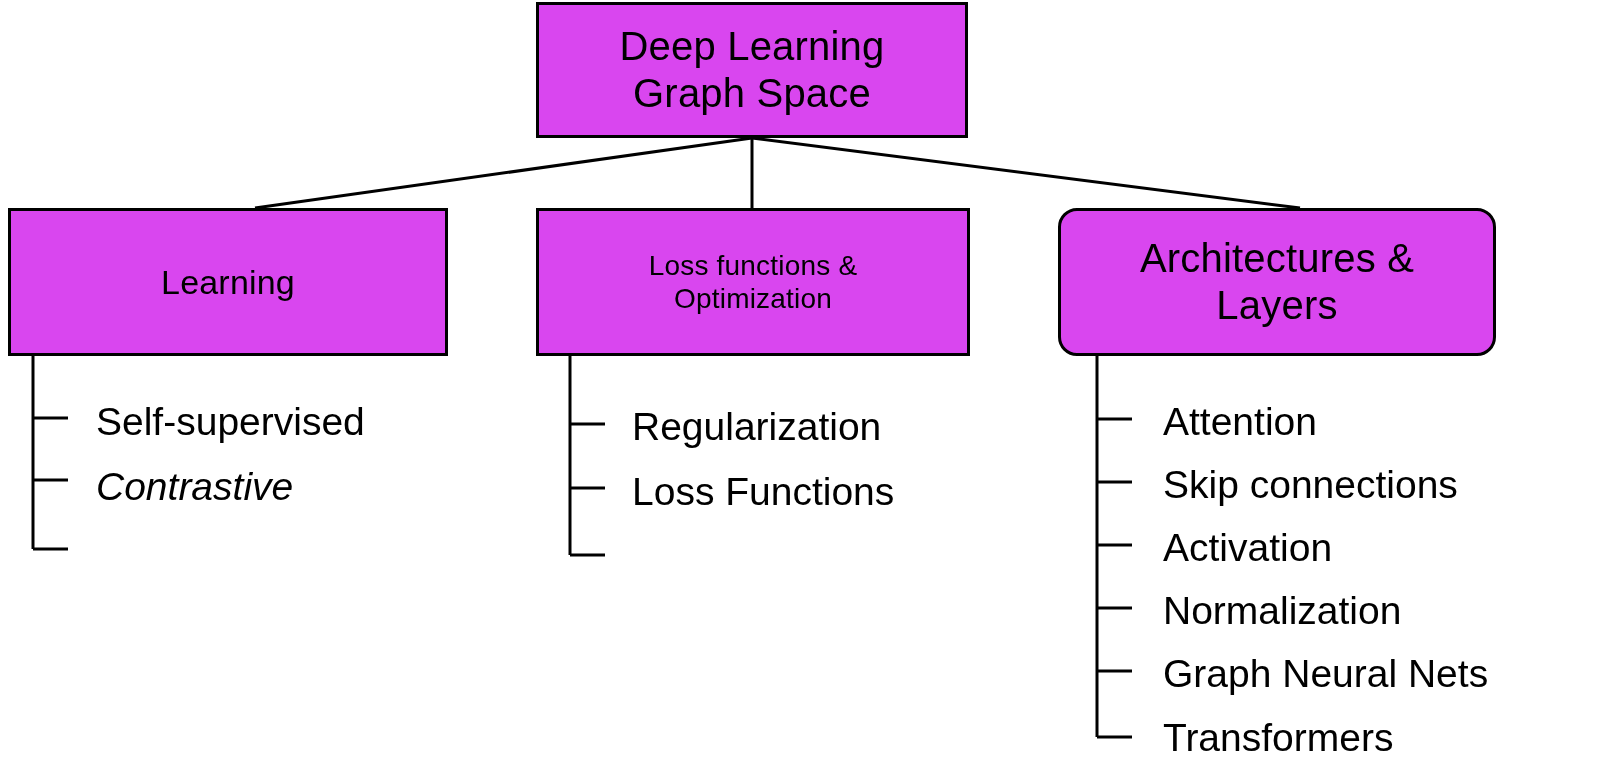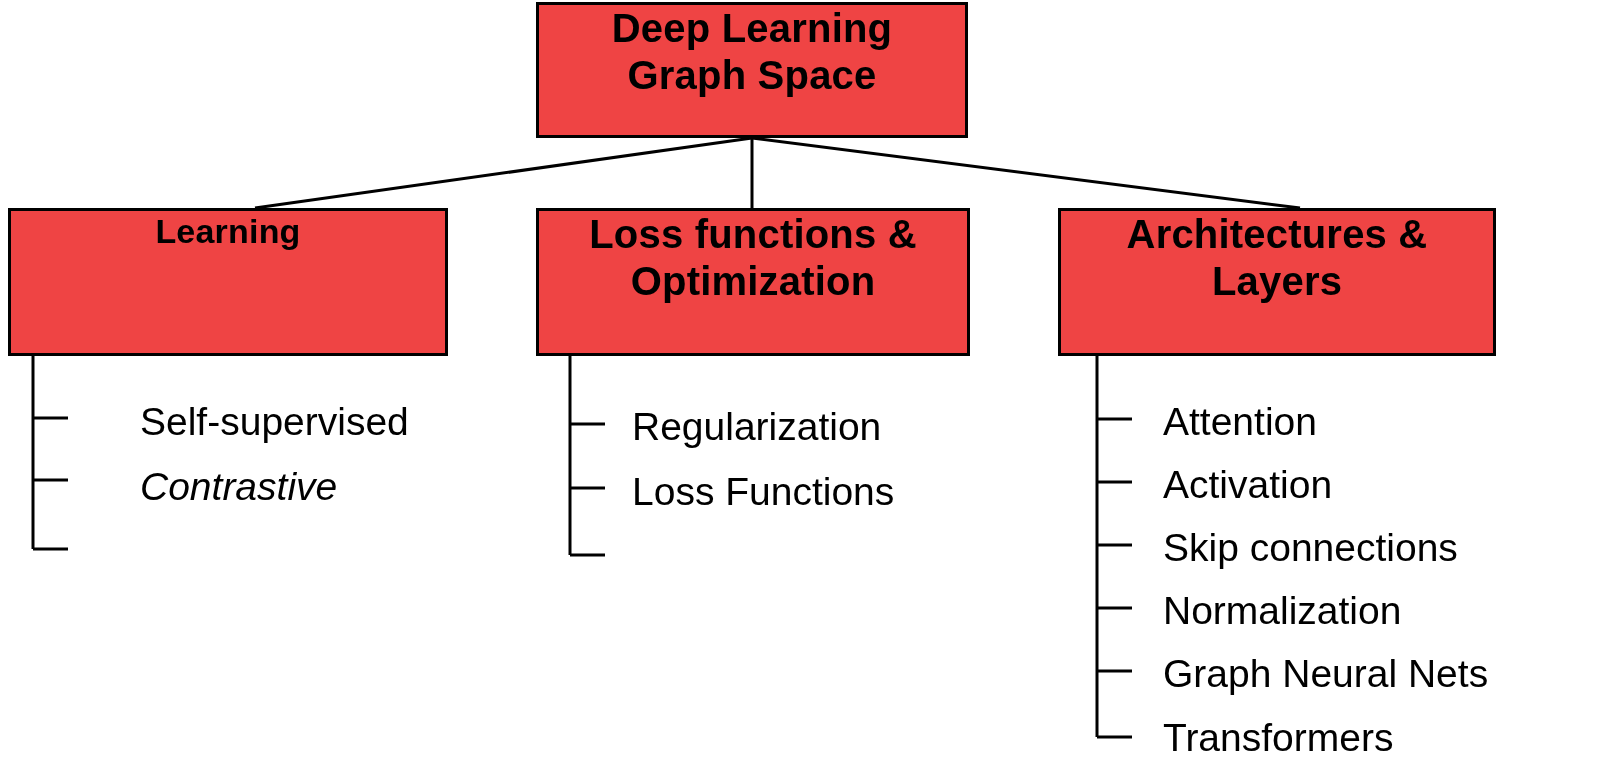--- a/index.html
+++ b/index.html
@@ -24,27 +24,27 @@
     left: 0;
     top: 0;
     width: 1607px;
     height: 778px;
     pointer-events: none;
   }
 
   .node-box {
     position: absolute;
     box-sizing: border-box;
-    background: #ef4444;
+    background: #d946ef;
     border: 3px solid #000000;
     display: flex;
-    align-items: flex-start;
+    align-items: center;
     justify-content: center;
     text-align: center;
-    font-weight: bold;
+    font-weight: normal;
     line-height: 1.18;
     letter-spacing: 0.2px;
   }
 
   #root-box {
     left: 536px;
     top: 2px;
     width: 432px;
     height: 136px;
     font-size: 40px;
@@ -55,28 +55,29 @@
     top: 208px;
     width: 440px;
     height: 148px;
     font-size: 34px;
   }
   #branch-box-1 {
     left: 536px;
     top: 208px;
     width: 434px;
     height: 148px;
-    font-size: 40px;
+    font-size: 28px;
   }
   #branch-box-2 {
     left: 1058px;
     top: 208px;
     width: 438px;
     height: 148px;
     font-size: 40px;
+    border-radius: 19px;
   }
 
   .leaf-list {
     position: absolute;
     list-style: none;
     margin: 0;
     padding: 0;
     font-size: 39px;
     line-height: 1.0;
   }
@@ -86,21 +87,20 @@
     display: flex;
     align-items: center;
   }
   .leaf-label {
     display: inline-block;
   }
 
   #leaves-0 {
     left: 96px;
     top: 390px;
-    margin-left: 44px;
   }
   #leaves-1 {
     left: 632px;
     top: 394px;
   }
   #leaves-2 {
     left: 1163px;
     top: 390px;
   }
 </style>
@@ -176,24 +176,24 @@
     <div>
       <div>Architectures &amp;</div>
       <div>Layers</div>
     </div>
   </div>
   <ul class="leaf-list" id="leaves-2">
     <li class="leaf-item" style="height:63px;">
         <span class="leaf-label">Attention</span>
       </li>
     <li class="leaf-item" style="height:63px;">
+        <span class="leaf-label">Skip connections</span>
+      </li>
+    <li class="leaf-item" style="height:63px;">
         <span class="leaf-label">Activation</span>
-      </li>
-    <li class="leaf-item" style="height:63px;">
-        <span class="leaf-label">Skip connections</span>
       </li>
     <li class="leaf-item" style="height:63px;">
         <span class="leaf-label">Normalization</span>
       </li>
     <li class="leaf-item">
         <span class="leaf-label">Graph Neural Nets</span>
       </li>
     <li class="leaf-item" style="height:66px;">
         <span class="leaf-label">Transformers</span>
       </li>

